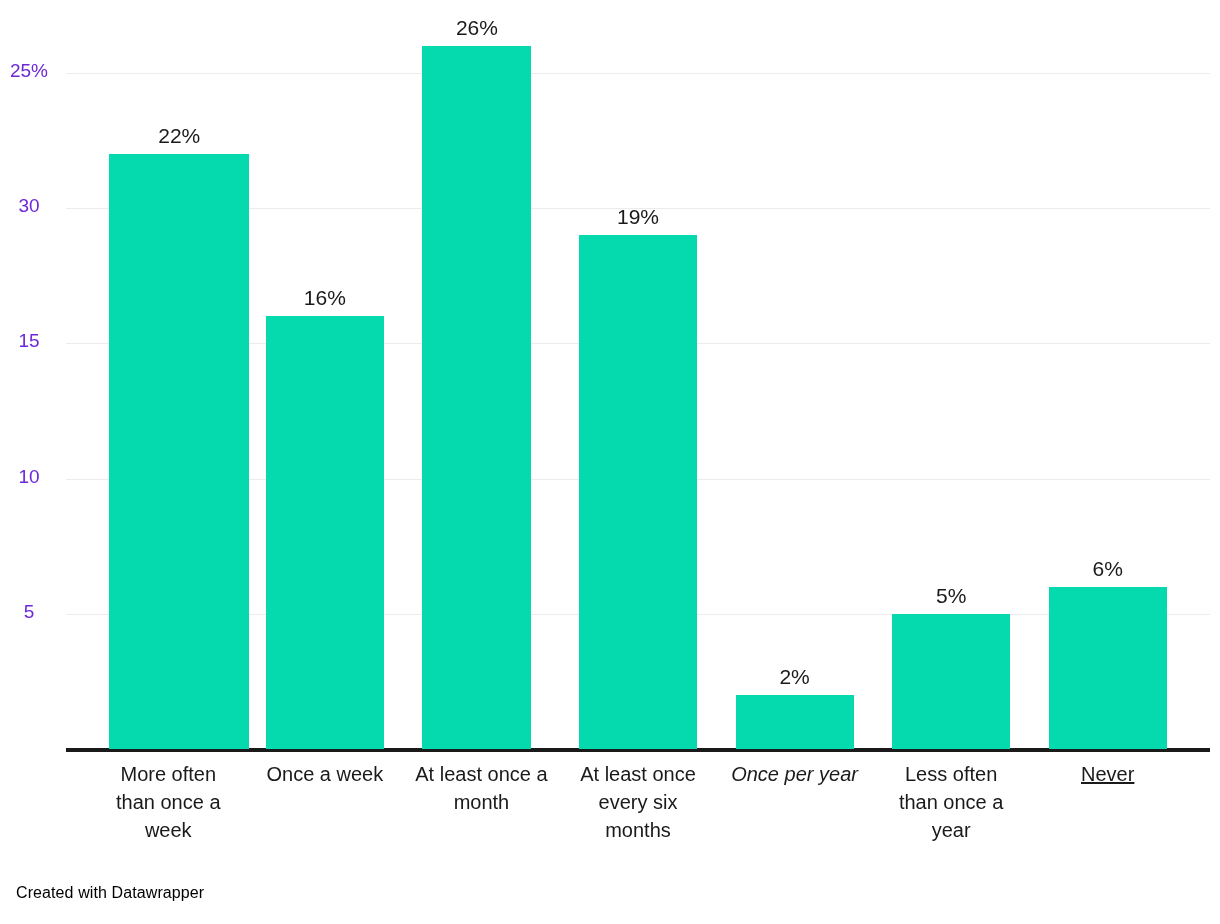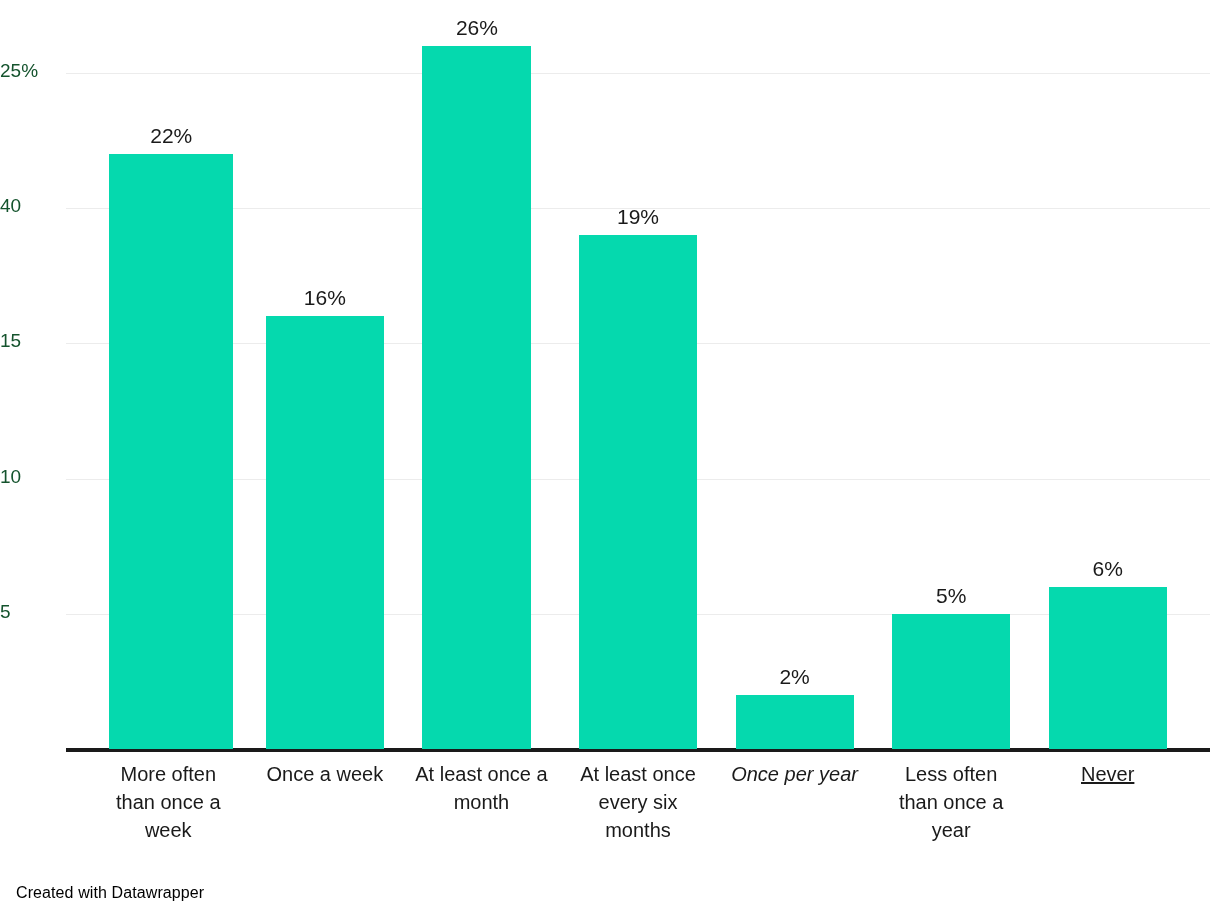--- a/index.html
+++ b/index.html
@@ -35,23 +35,23 @@
     position: absolute;
     left: 66px;
     right: 10px;
     height: 1px;
     background: #ececec;
   }
   .ytick-wrap {
     position: absolute;
     left: 0;
     width: 58px;
-    text-align: left;
+    text-align: center;
     font-size: 19px;
-    color: #14532d;
+    color: #6d28d9;
     white-space: nowrap;
   }
 
   .axis-baseline {
     position: absolute;
     left: 66px;
     right: 10px;
     bottom: 0;
     height: 4px;
     background: #1a1a1a;
@@ -126,28 +126,28 @@
         <div class="gridline" style="top: 613.75px;"></div>
         <div class="gridline" style="top: 478.5px;"></div>
         <div class="gridline" style="top: 343.25px;"></div>
         <div class="gridline" style="top: 208px;"></div>
         <div class="gridline" style="top: 72.75px;"></div>
       </div>
     <div id="yticks">
         <div class="ytick-wrap" style="top: 600.75px;">5</div>
         <div class="ytick-wrap" style="top: 465.5px;">10</div>
         <div class="ytick-wrap" style="top: 330.25px;">15</div>
-        <div class="ytick-wrap" style="top: 195px;">40</div>
+        <div class="ytick-wrap" style="top: 195px;">30</div>
         <div class="ytick-wrap" style="top: 59.75px;">25%</div>
       </div>
     <div class="axis-baseline"></div>
   </div>
 
   <div class="bars-layer" id="bars-layer">
-      <div class="bar-group" style="left: 109.286px; width: 96px; height: 635.1px; padding-left: 28px;">
+      <div class="bar-group" style="left: 109.286px; width: 140px; height: 635.1px;">
         <div class="bar-rect" style="height: 595.1px; background: rgb(5, 217, 174);"></div>
         <div class="bar-value" style="bottom: 601.1px;">22%</div>
       </div>
       <div class="bar-group" style="left: 265.857px; width: 118px; height: 472.8px;">
         <div class="bar-rect" style="height: 432.8px; background: rgb(5, 217, 174);"></div>
         <div class="bar-value" style="bottom: 438.8px;">16%</div>
       </div>
       <div class="bar-group" style="left: 422.429px; width: 109px; height: 743.3px;">
         <div class="bar-rect" style="height: 703.3px; background: rgb(5, 217, 174);"></div>
         <div class="bar-value" style="bottom: 709.3px;">26%</div>

